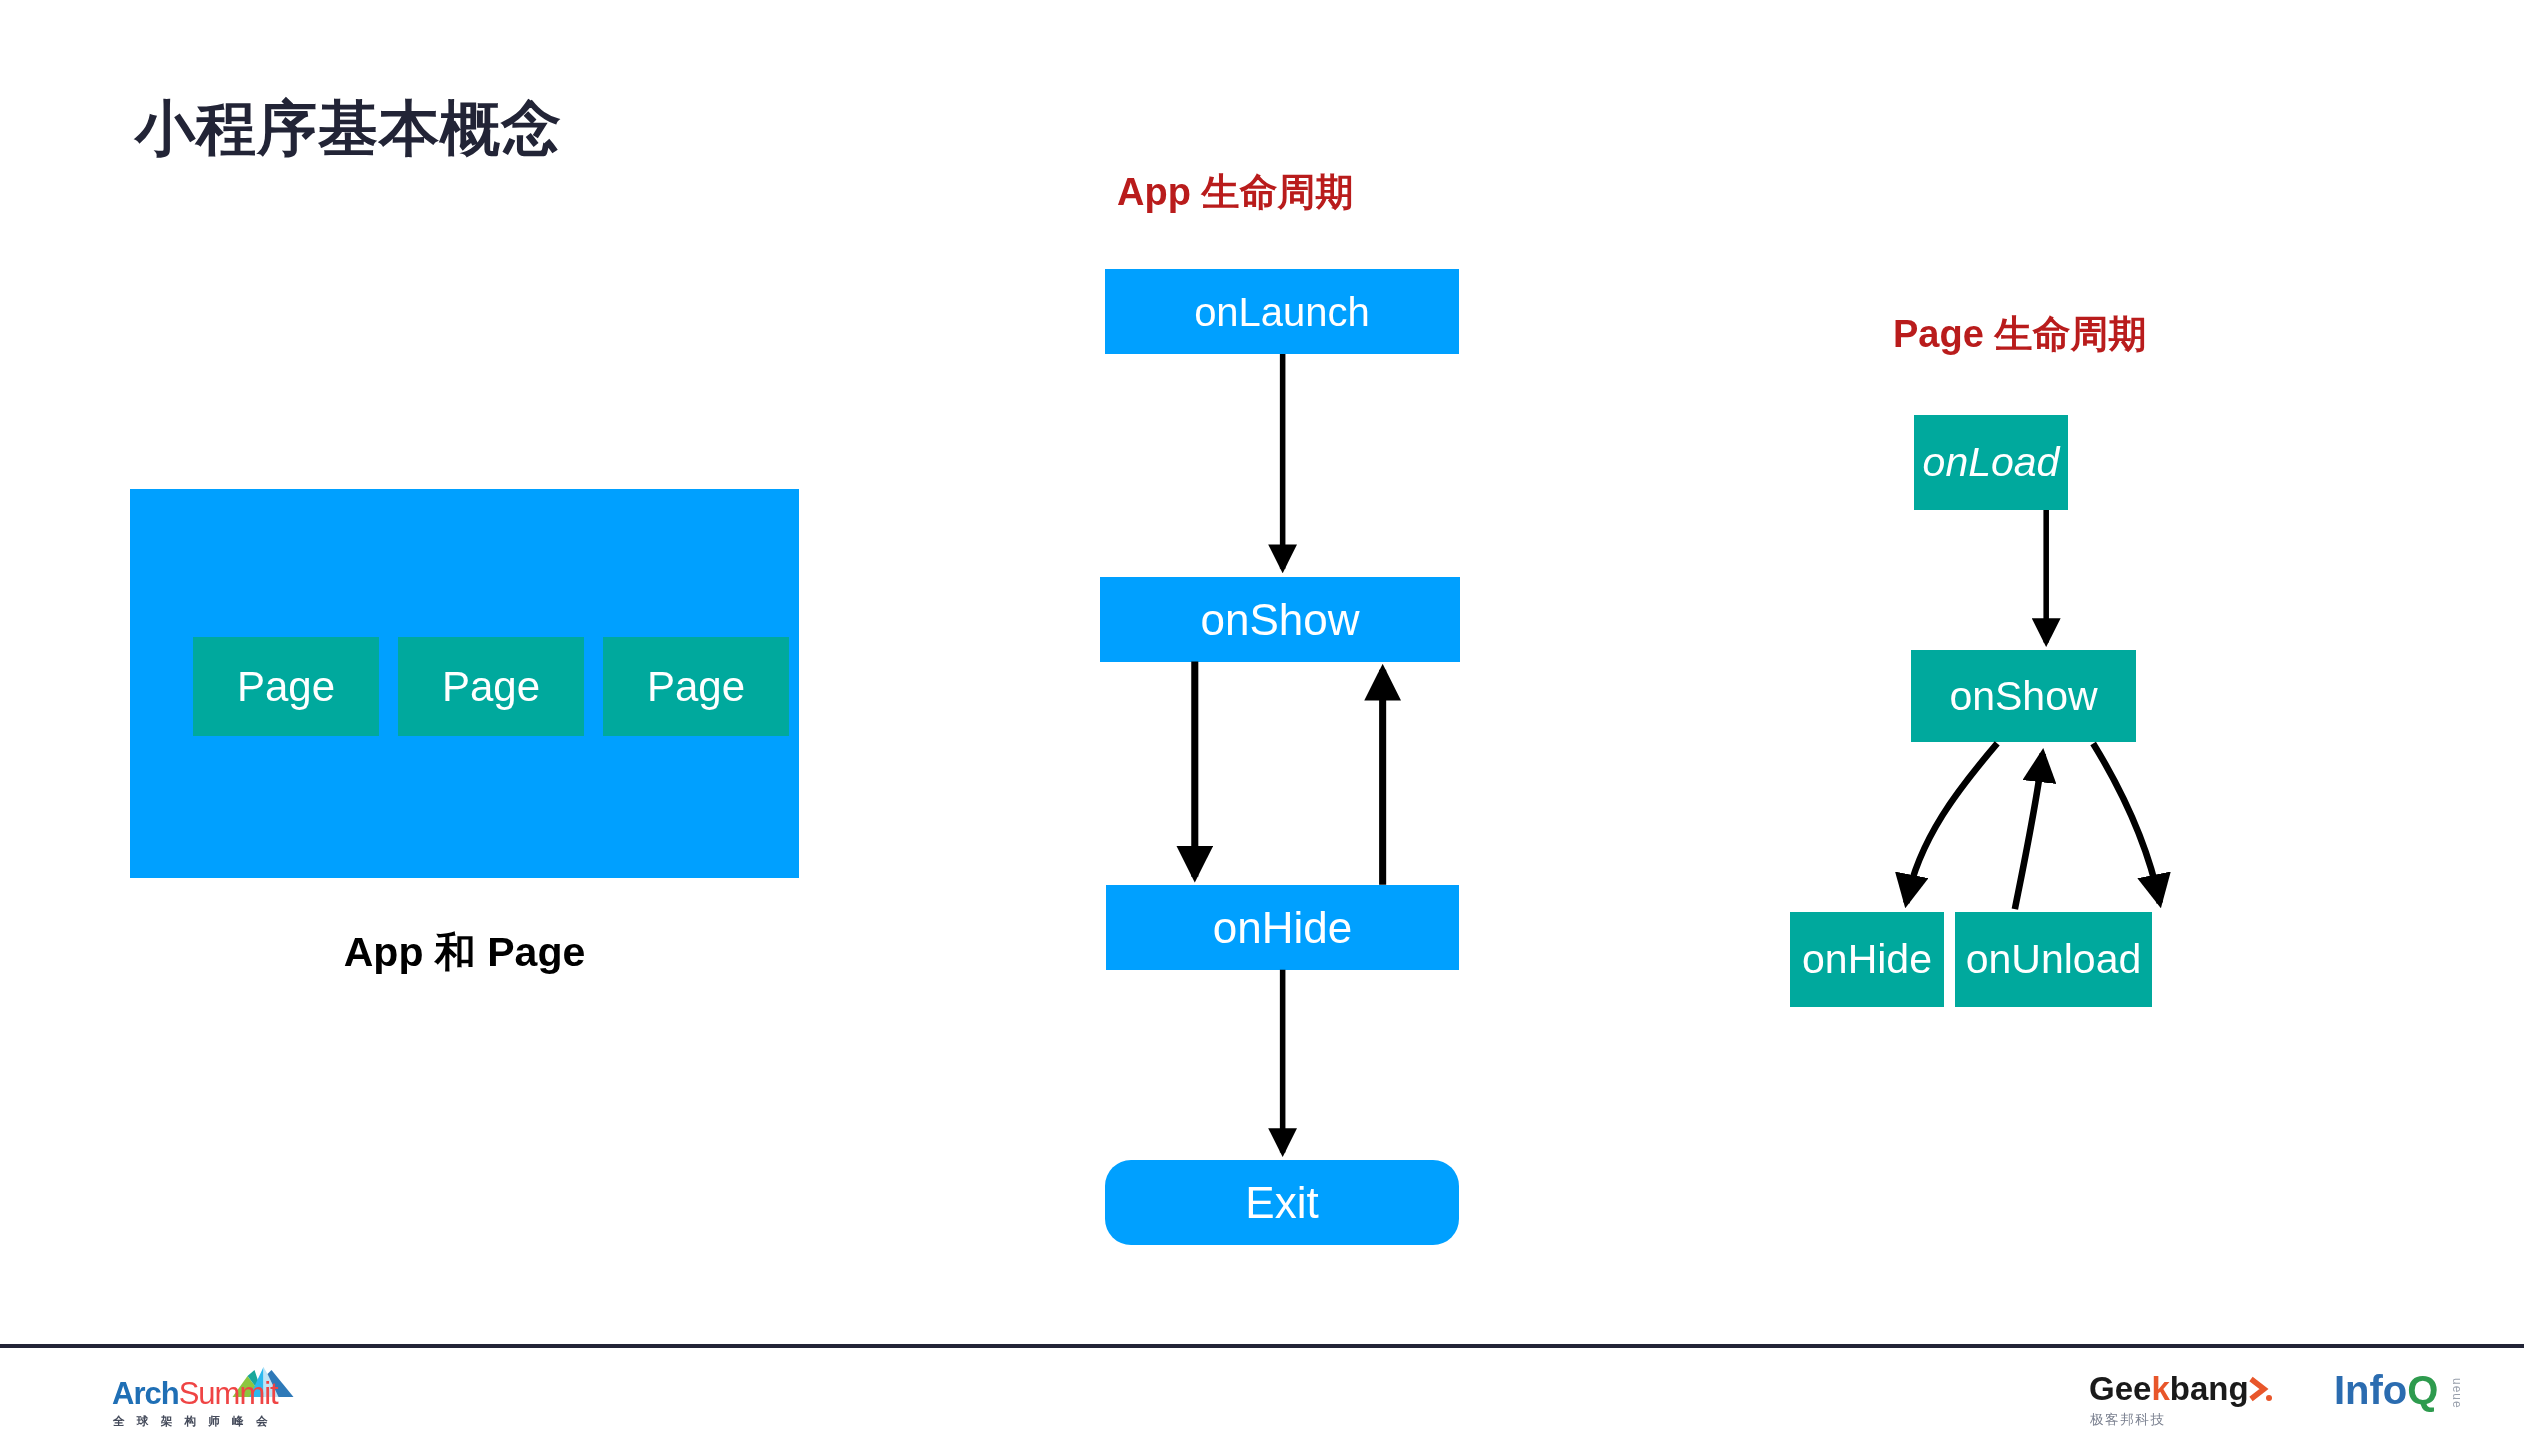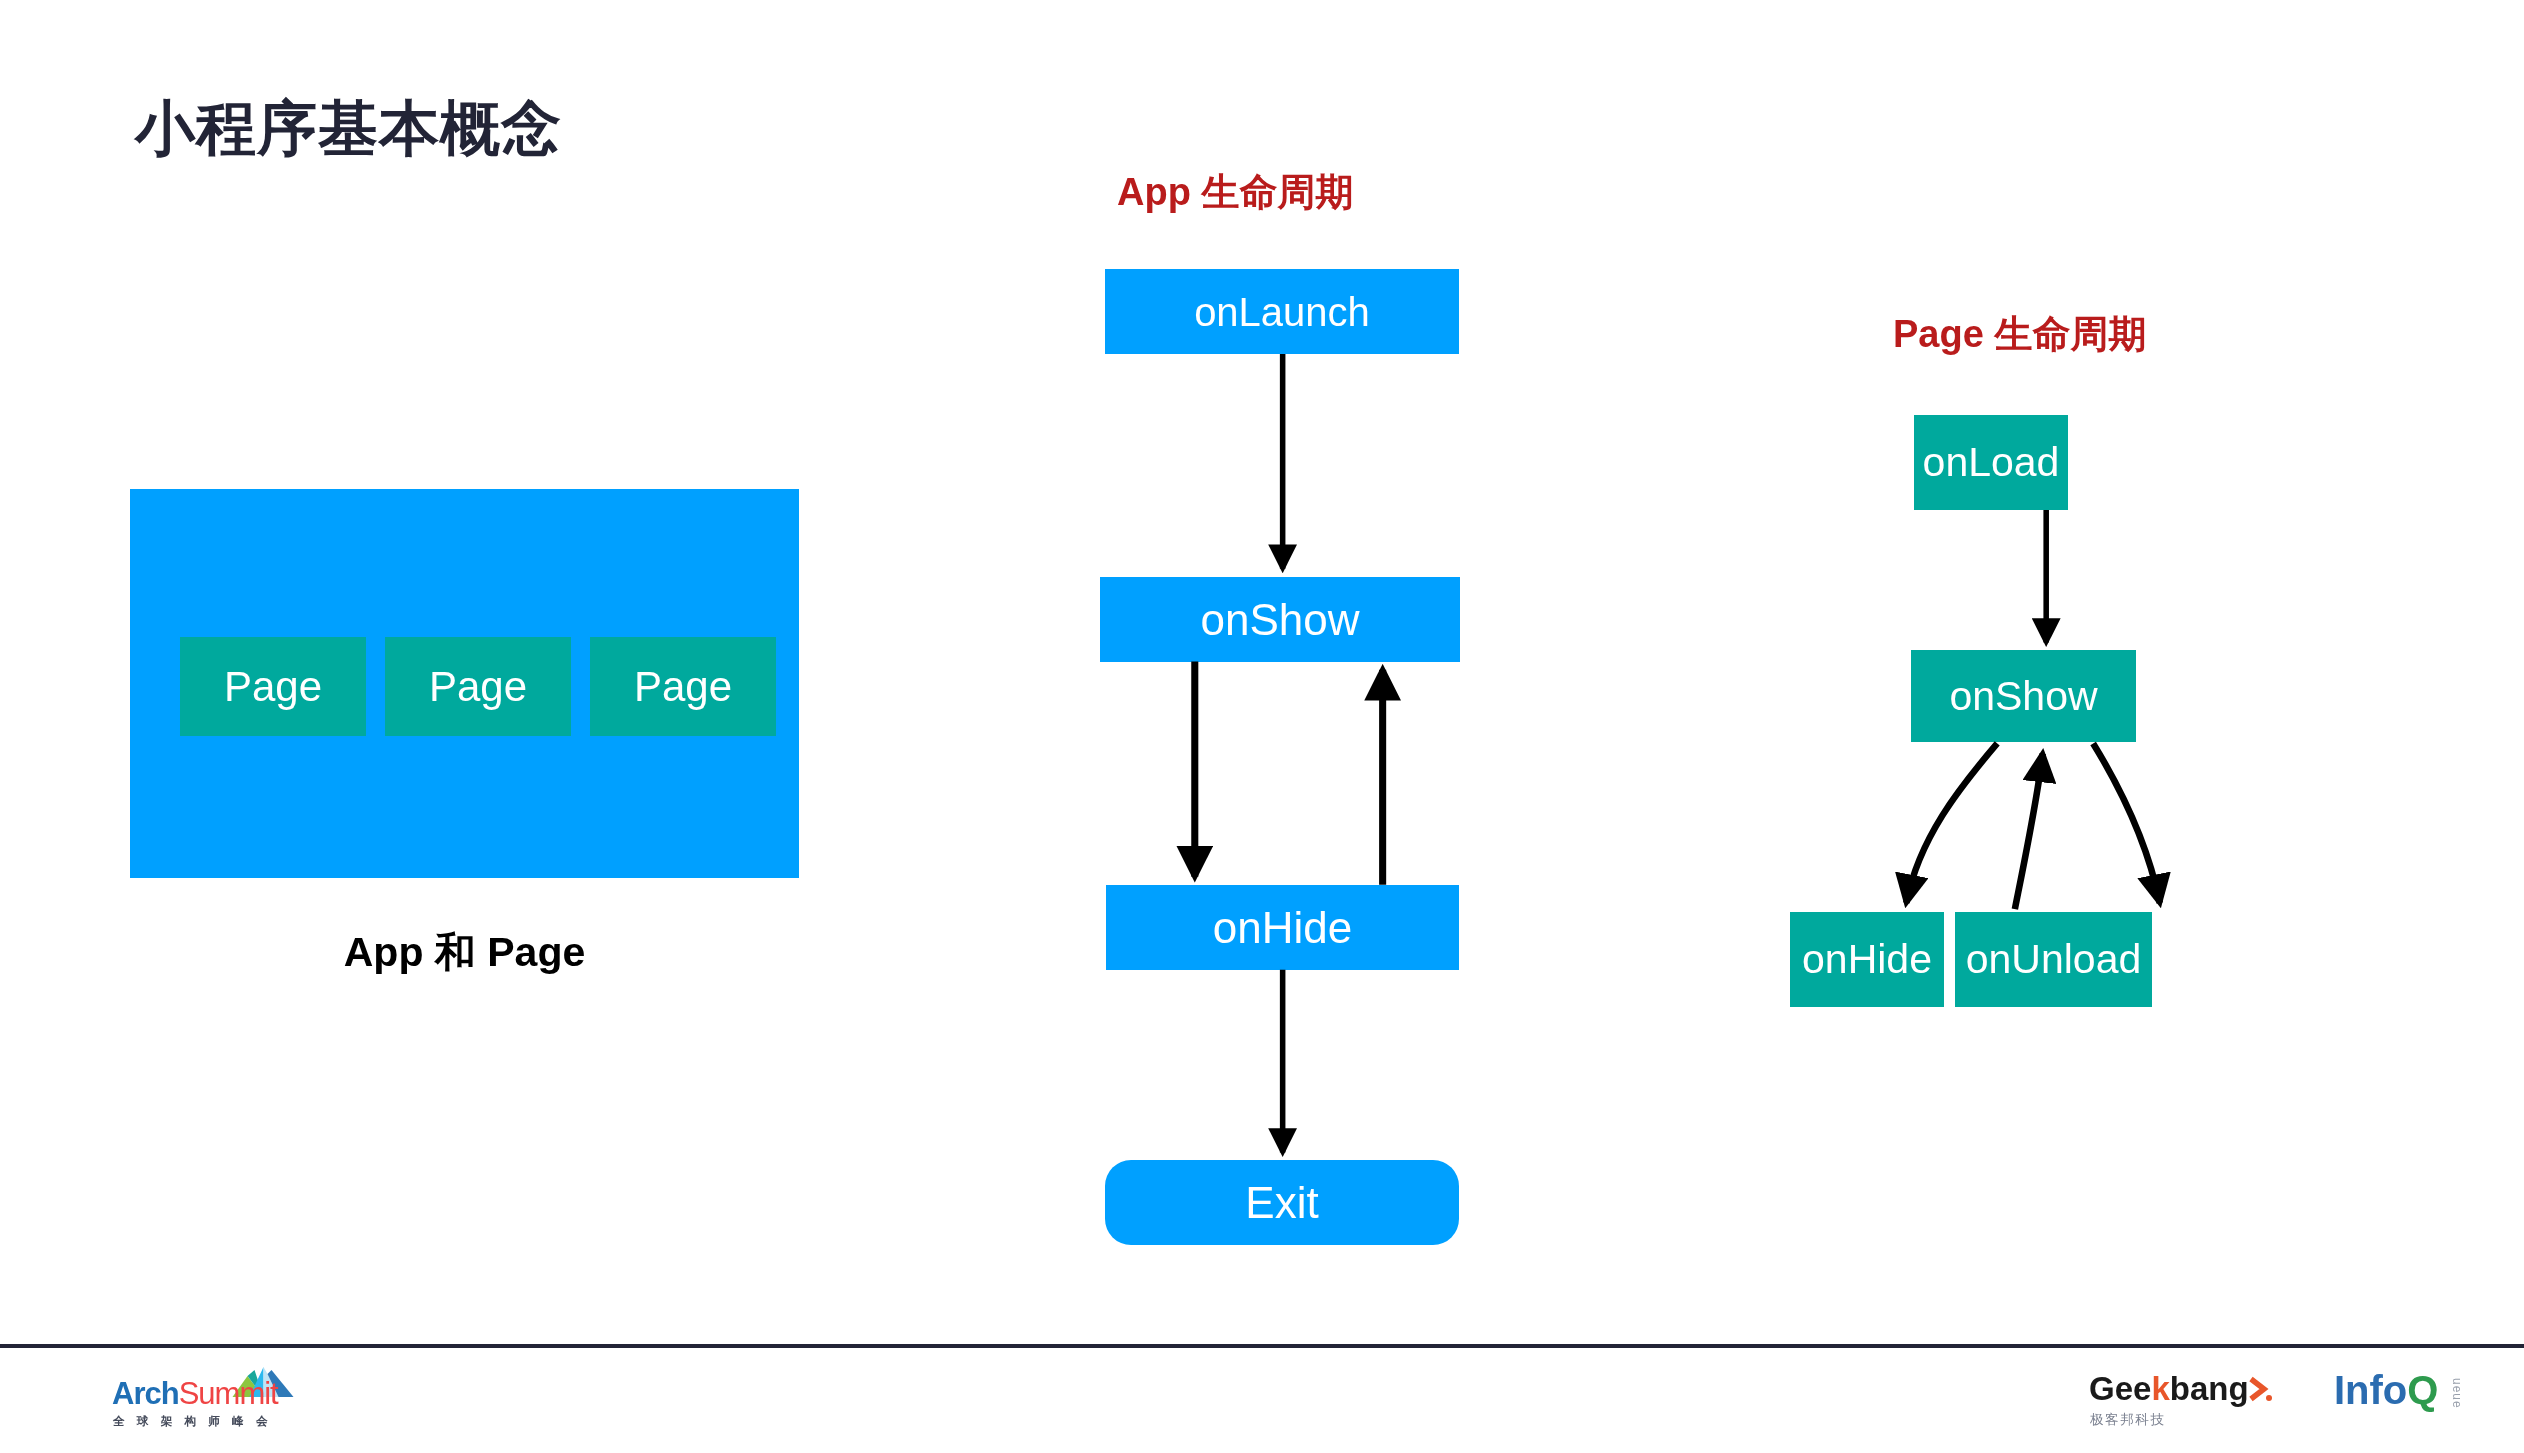--- a/index.html
+++ b/index.html
@@ -62,20 +62,21 @@
     top: 148px;
     width: 186px;
     height: 99px;
     background: #00A99D;
     color: #ffffff;
     font-size: 42px;
     display: flex;
     align-items: center;
     justify-content: center;
     line-height: 1;
+    margin-left: 13px;
   }
   .page-chip.c0 { left: 50px; }
   .page-chip.c1 { left: 255px; }
   .page-chip.c2 { left: 460px; }
 
   #app-container-label {
     position: absolute;
     left: 0;
     top: 277px;
     width: 100%;
@@ -111,21 +112,21 @@
   .node.blue  { background: #00A0FF; }
   .node.teal  { background: #00A99D; }
 
   
   #node-app-onlaunch { left: 1105px; top: 269px;  width: 354px; height: 85px; font-size: 40px; }
   #node-app-onshow   { left: 1100px; top: 577px; width: 360px; height: 85px; font-size: 44px; }
   #node-app-onhide   { left: 1106px; top: 885px; width: 353px; height: 85px; font-size: 44px; }
   #node-app-exit     { left: 1105px; top: 1160px; width: 354px; height: 85px; font-size: 44px; border-radius: 26px; }
 
   
-  #node-page-onload   { left: 1914px; top: 415px;  width: 154px; height: 95px; font-size: 41px; }
+  #node-page-onload   { left: 1914px; top: 415px;  width: 154px; height: 95px; font-size: 41px; font-style: italic; }
   #node-page-onshow   { left: 1911px; top: 650px; width: 225px; height: 92px; font-size: 41px; }
   #node-page-onhide   { left: 1790px; top: 912px; width: 154px; height: 95px; font-size: 41px; }
   #node-page-onunload { left: 1955px; top: 912px; width: 197px; height: 95px; font-size: 41px; }
 
   
   #arrow-layer {
     position: absolute;
     left: 0;
     top: 0;
     width: 2585px;

